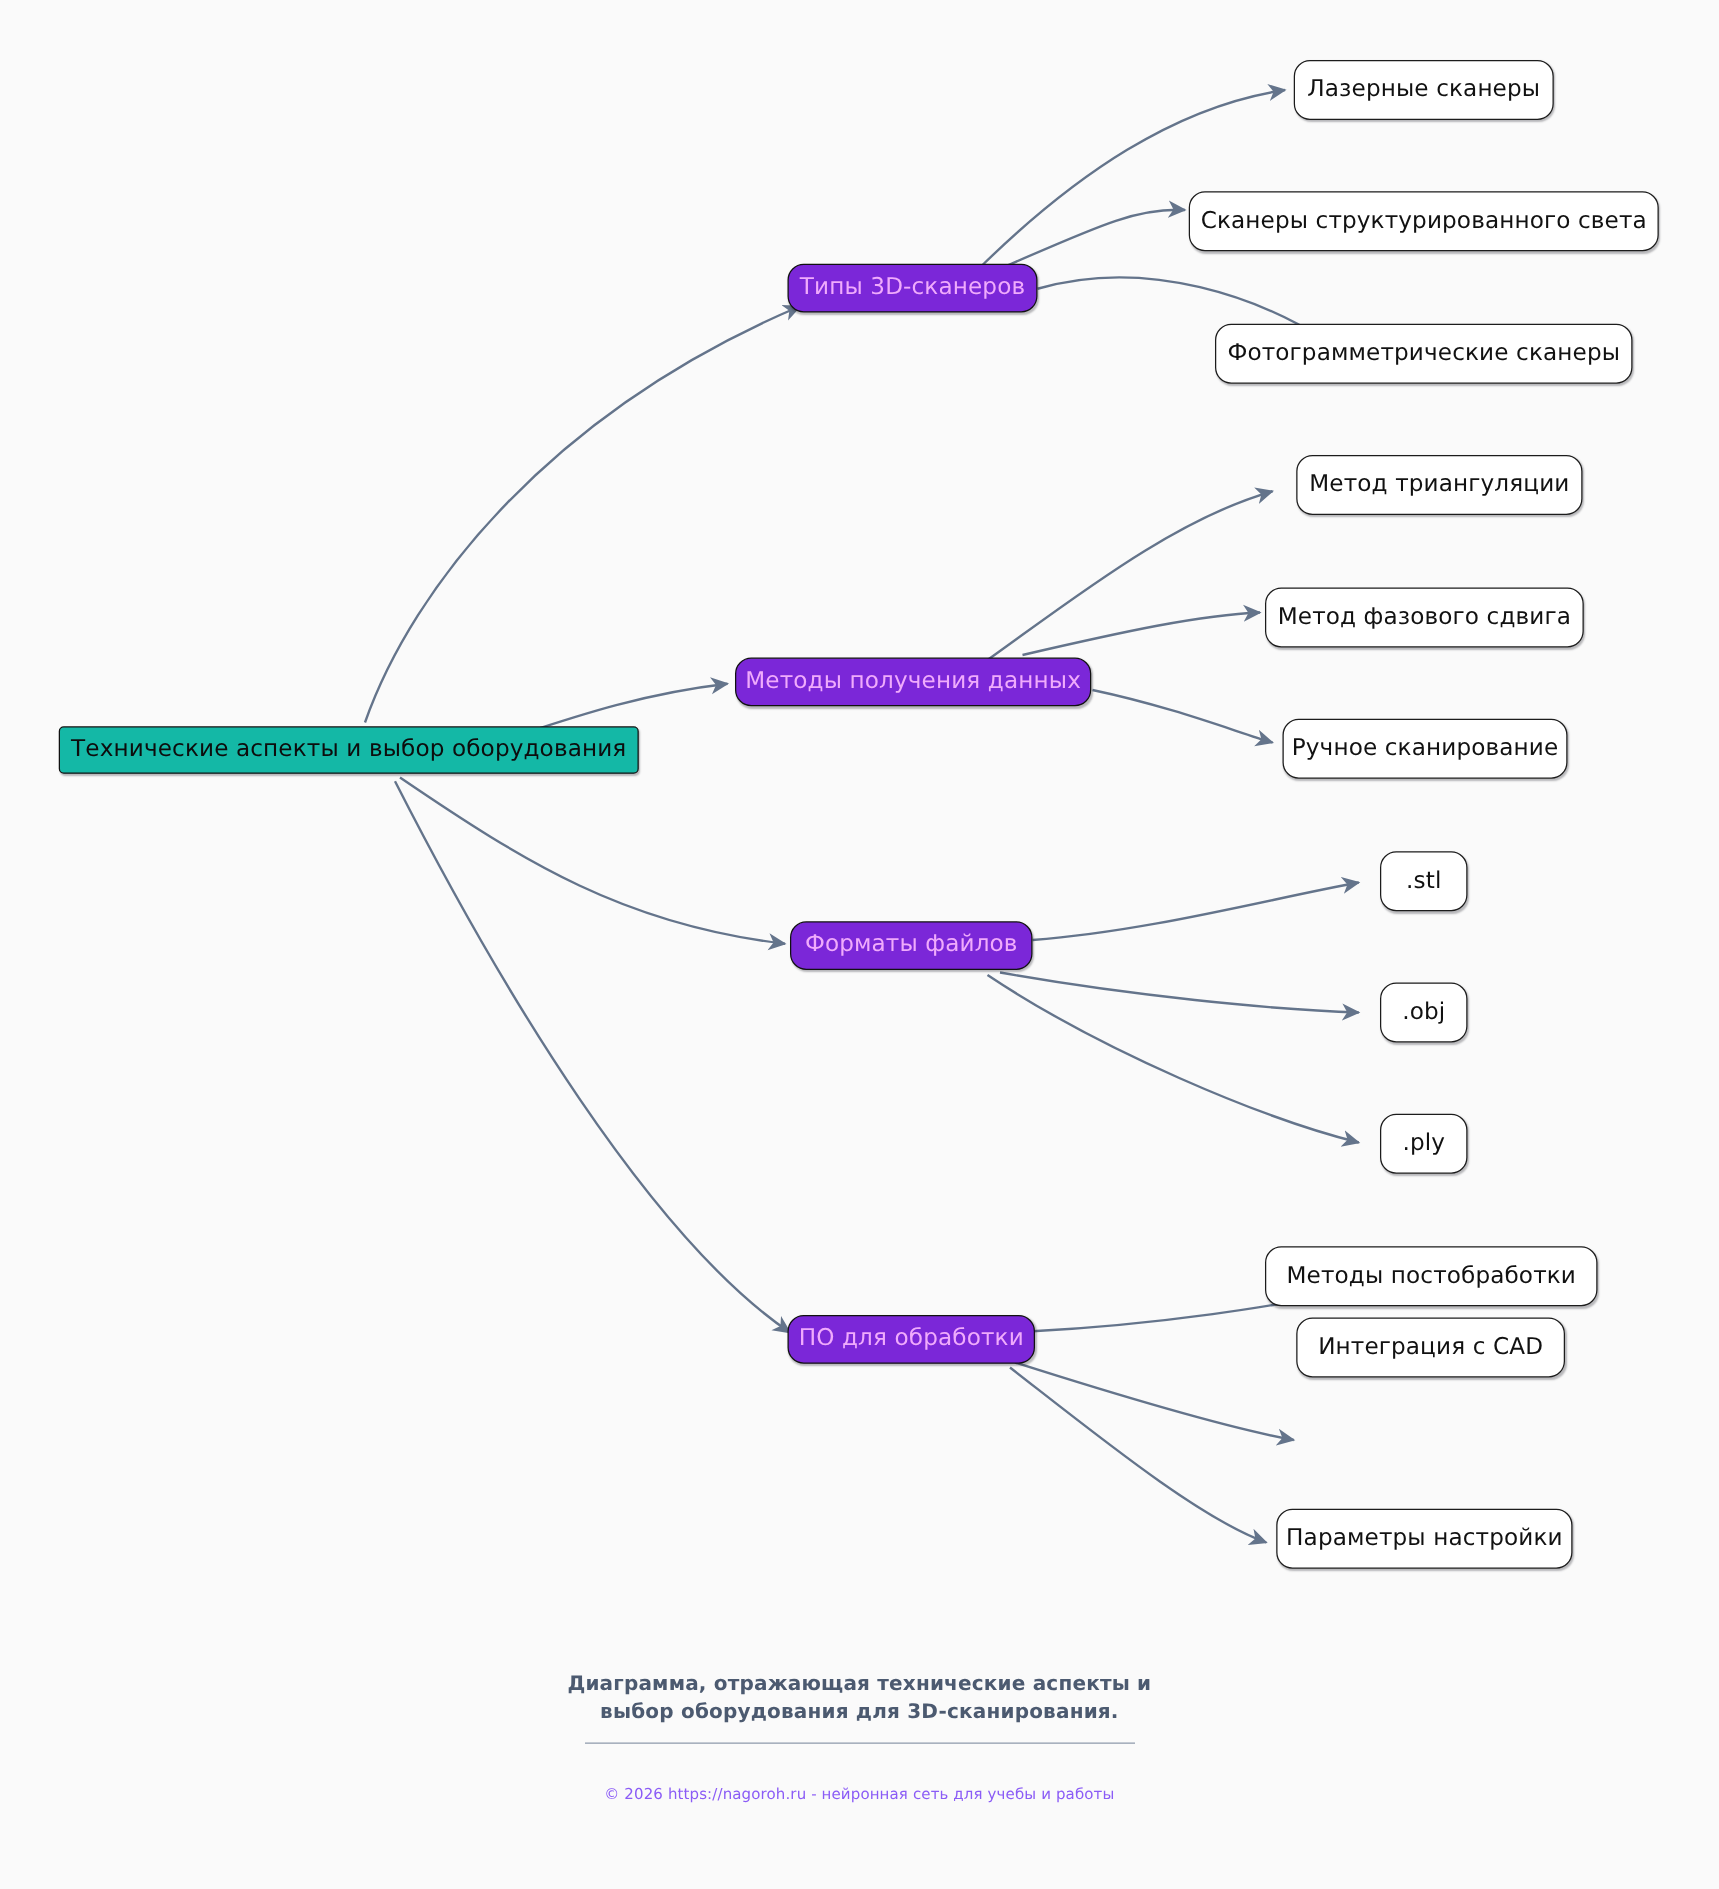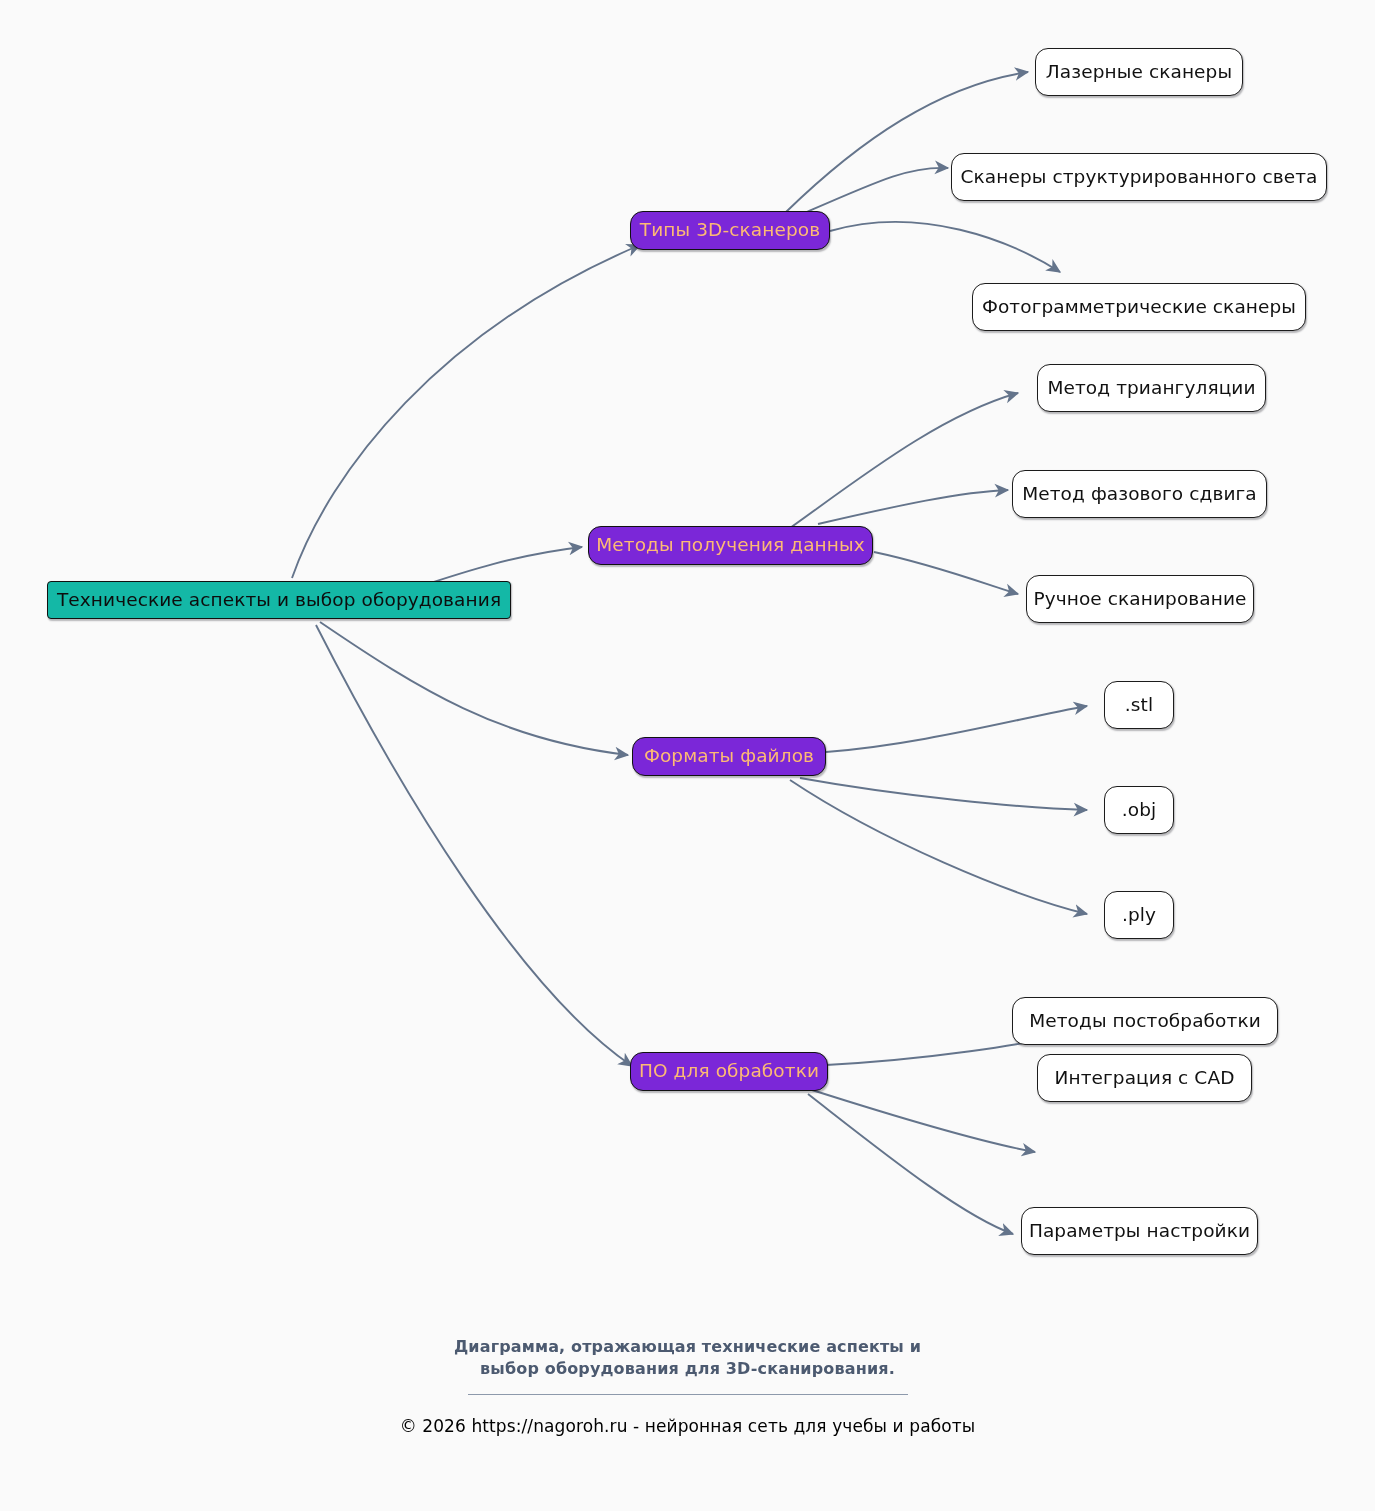--- a/index.html
+++ b/index.html
@@ -52,21 +52,21 @@
     border: 1.6px solid #111111;
     color: #0d0d0d;
     font-size: 18.5px;
     border-radius: 4px;
     box-shadow: 0 0 0 0 rgba(0,0,0,0);
   }
 
   .node-branch {
     background: #7b27d8;
     border: 1.6px solid #111111;
-    color: #fdba74;
+    color: #f0abfc;
     font-size: 18.5px;
     border-radius: 13px;
   }
 
   .node-leaf {
     background: #ffffff;
     border: 1.5px solid #1c1c1c;
     color: #111111;
     font-size: 18.5px;
     border-radius: 13px;
@@ -94,23 +94,23 @@
   }
 
   .caption-rule {
     width: 440px;
     height: 0;
     margin: 14px auto 0 auto;
     border-top: 1.5px solid #8d99ab;
   }
 
   .footer-text {
-    margin-top: 21px;
-    font-size: 17px;
-    color: #000000;
+    margin-top: 33px;
+    font-size: 12px;
+    color: #8b5cf6;
     letter-spacing: 0.1px;
   }
 </style>
 </head>
 <body>
 
 <div id="diagram-canvas">
 
   <svg id="edge-layer" viewBox="0 0 1375 1511" width="1375" height="1511" xmlns="http://www.w3.org/2000/svg">
     <defs>
@@ -165,21 +165,21 @@
   </div>
 
   <div class="node node-leaf" style="left:1035px; top:48px; width:208px; height:48px;">
     <span class="node-label">Лазерные сканеры</span>
   </div>
 
   <div class="node node-leaf" style="left:951px; top:153px; width:376px; height:48px;">
     <span class="node-label">Сканеры структурированного света</span>
   </div>
 
-  <div class="node node-leaf" style="left:972px; top:259px; width:334px; height:48px;margin-top:24px;">
+  <div class="node node-leaf" style="left:972px; top:259px; width:334px; height:48px;">
     <span class="node-label">Фотограмметрические сканеры</span>
   </div>
 
   <div class="node node-leaf" style="left:1025px; top:364px; width:229px; height:48px;margin-left:12px;">
     <span class="node-label">Метод триангуляции</span>
   </div>
 
   <div class="node node-leaf" style="left:1012px; top:470px; width:255px; height:48px;">
     <span class="node-label">Метод фазового сдвига</span>
   </div>

